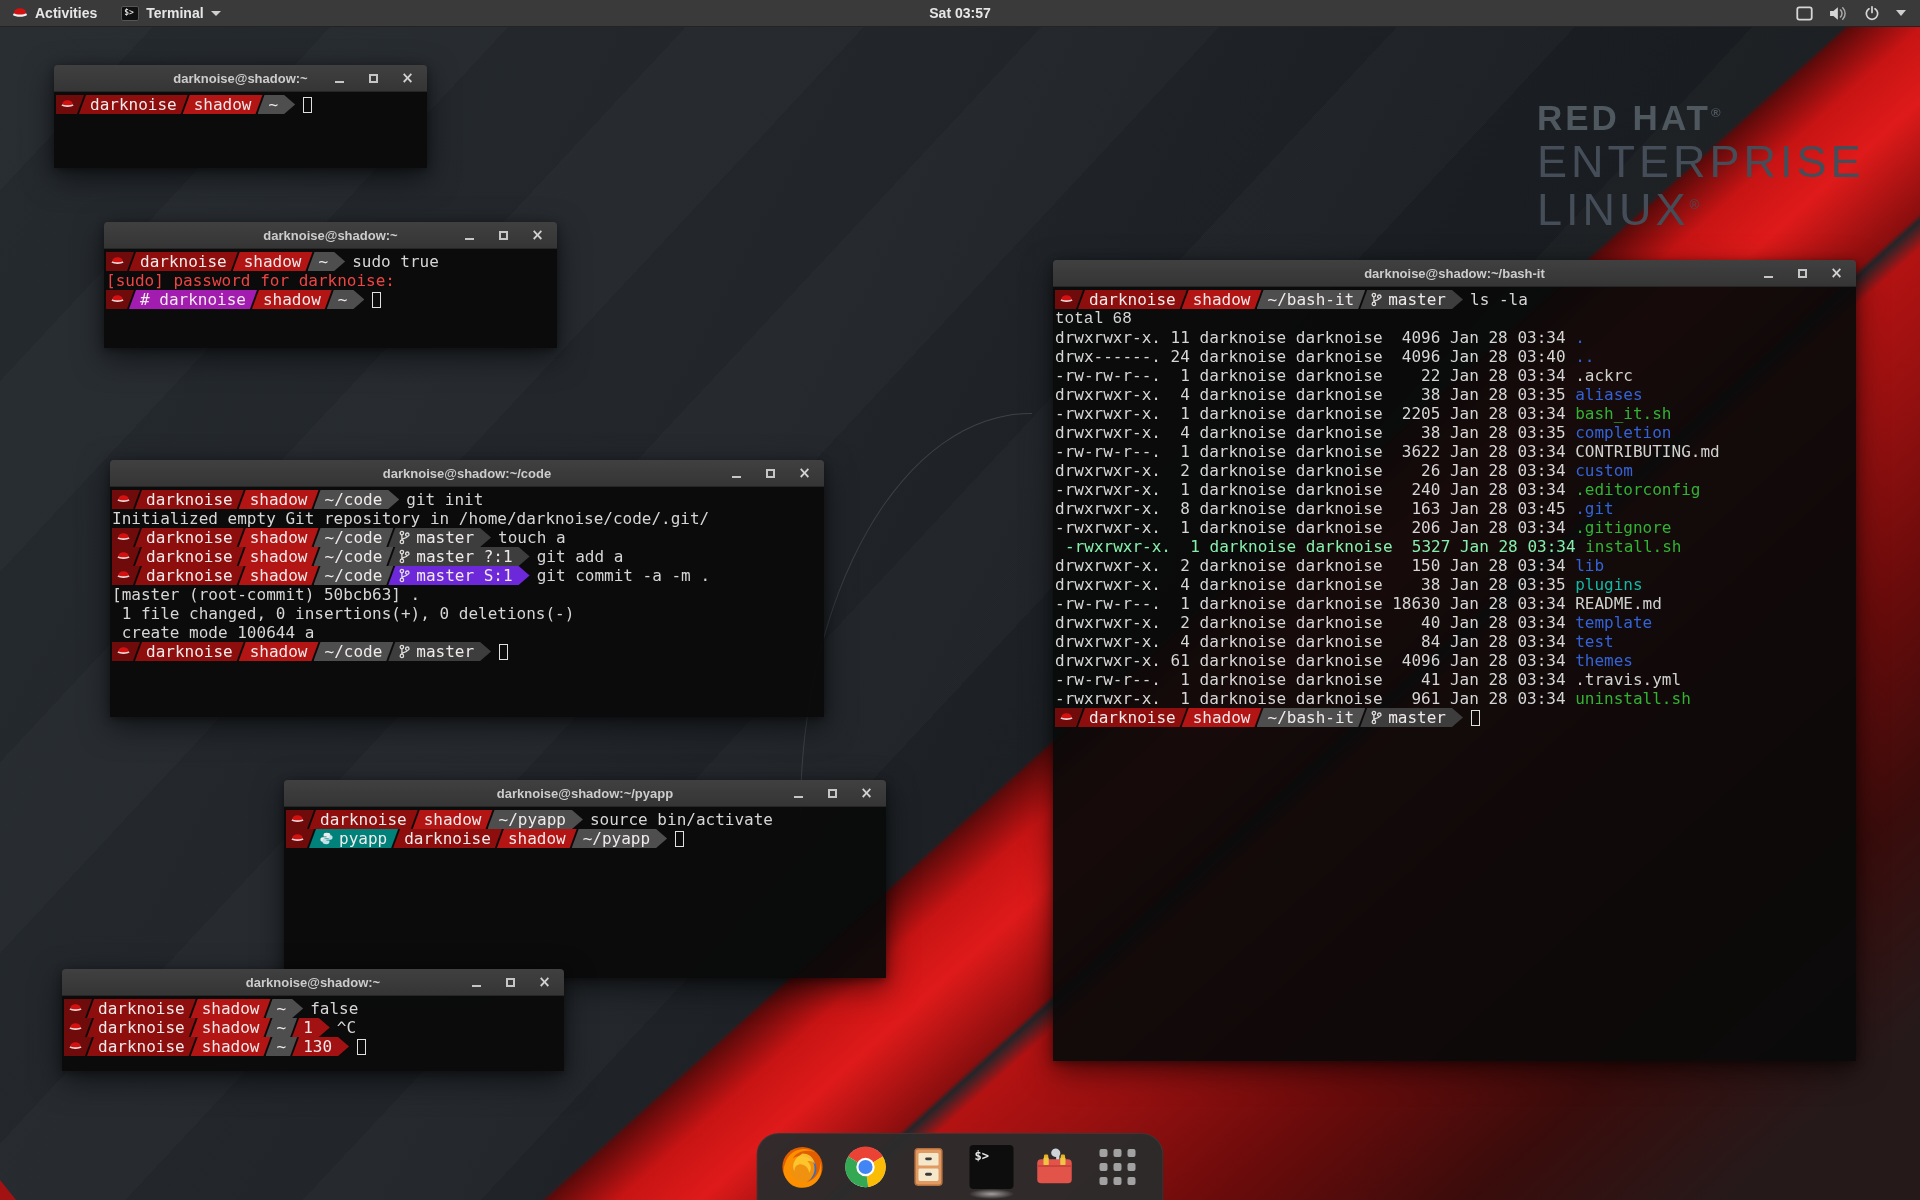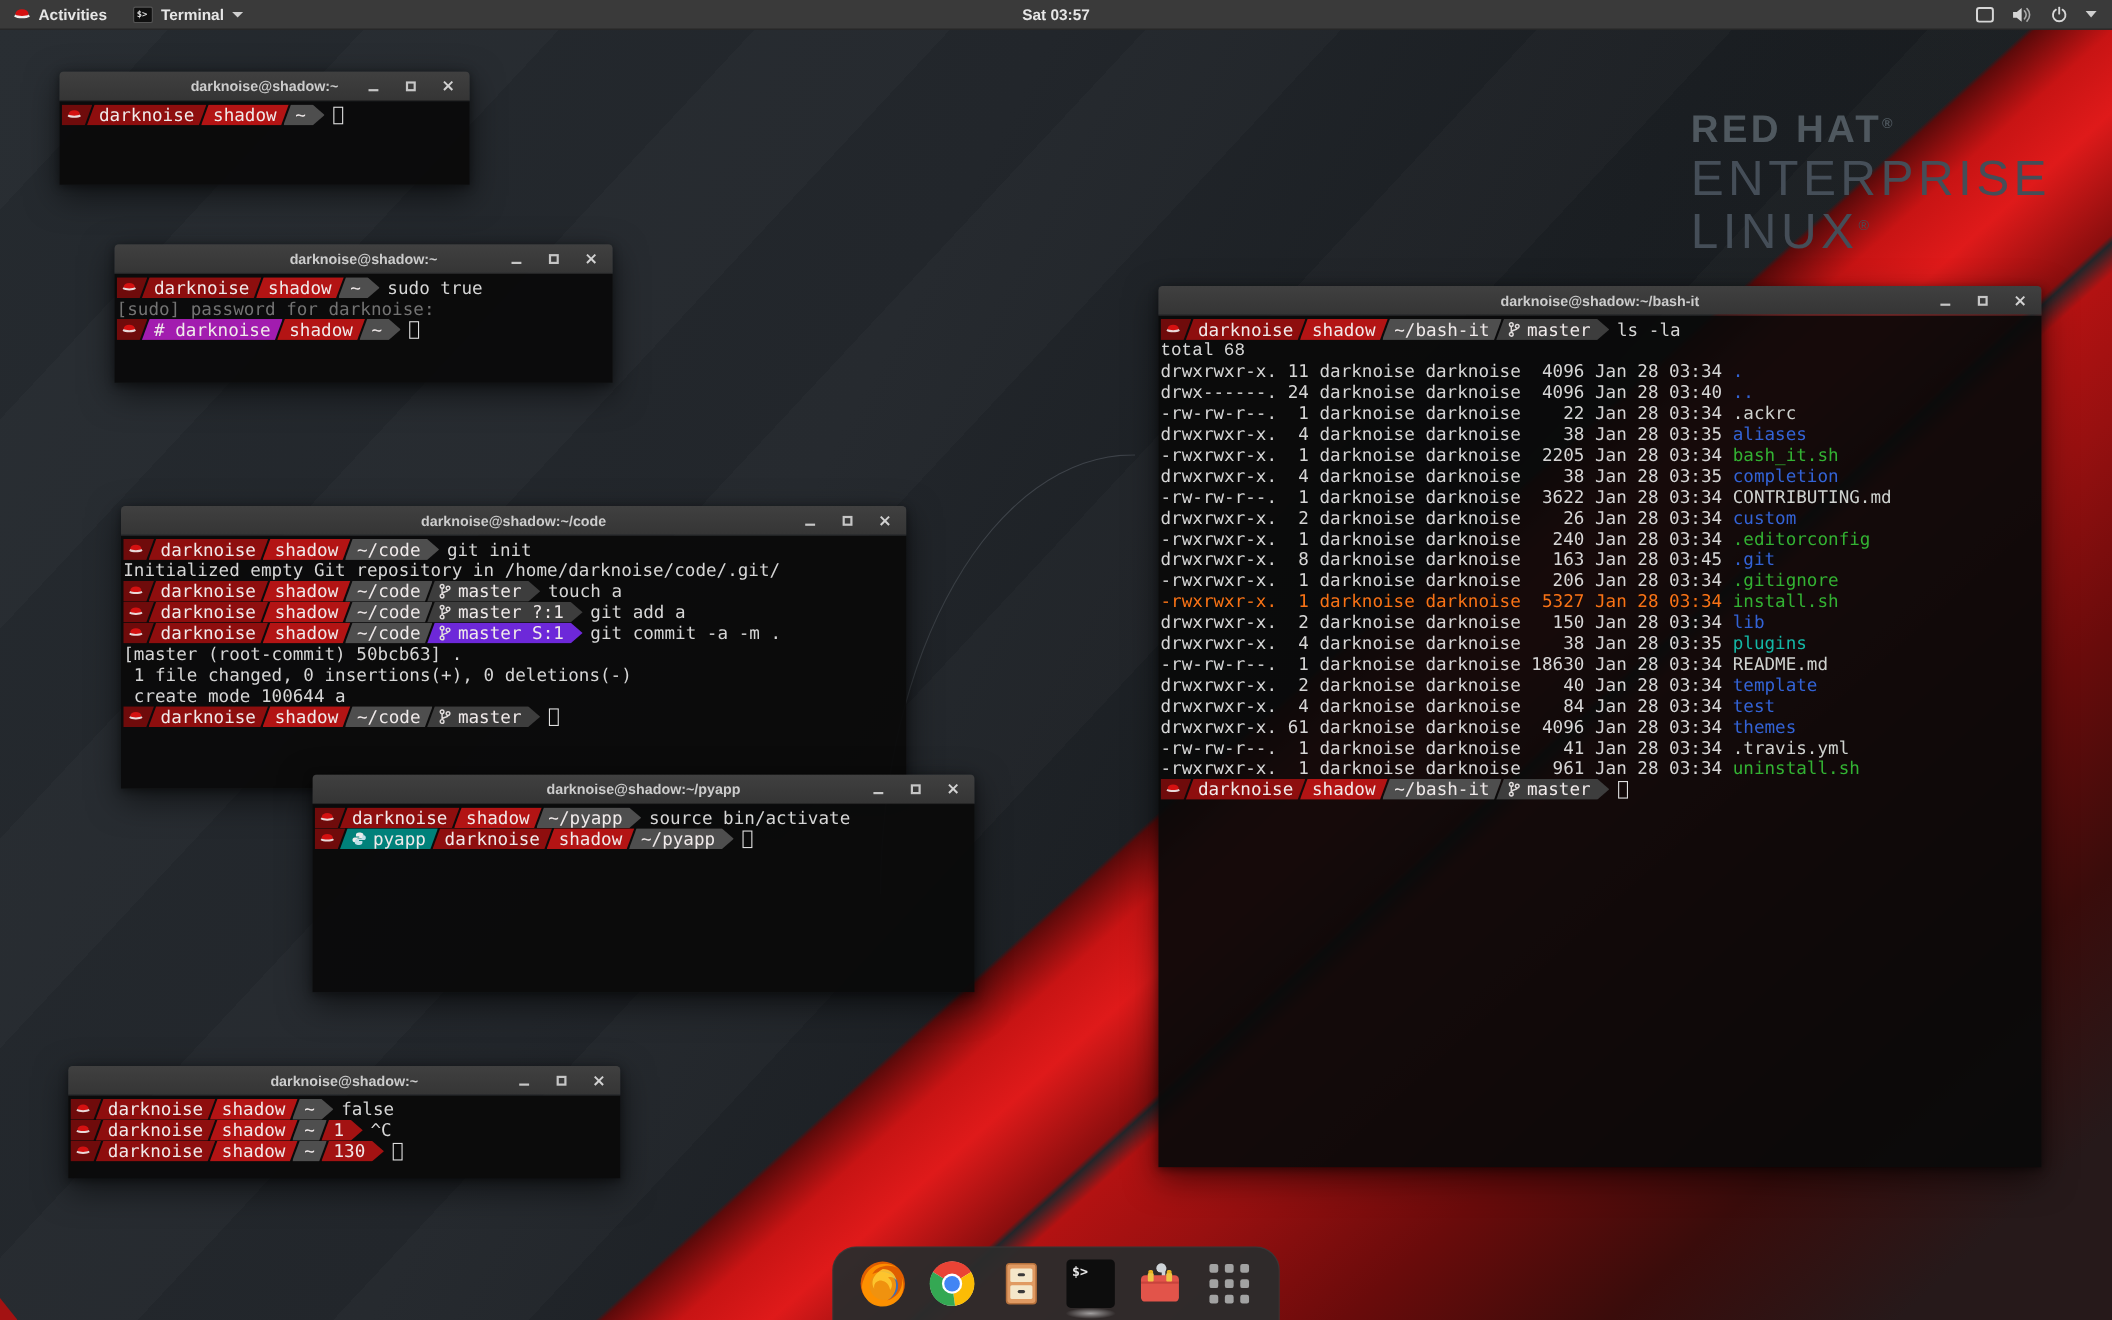--- a/index.html
+++ b/index.html
@@ -152,21 +152,21 @@
           <i></i>
         </span>
       <span class="wb wb-close">×</span>
     </div>
   </div>
   <div class="tbody">
       <div class="tline"><span class="seg seg-first" style="background: rgb(111, 11, 11);"><svg width="13" height="11" viewBox="0 0 13 11">
             <ellipse cx="6.5" cy="4.4" rx="5" ry="3.2" fill="#d41111"></ellipse>
             <path d="M1.4 5.2c1.6 1.4 8.6 1.4 10.2 0l1 1.4c-2.3 1.9-9.9 1.9-12.2 0z" fill="#efefef" opacity=".9"></path>
           </svg></span><span class="seg" style="background: rgb(142, 14, 14);"><span>darknoise</span></span><span class="seg" style="background: rgb(179, 20, 20);"><span>shadow</span></span><span class="seg seg-last" style="background: rgb(78, 78, 78);"><span>~</span></span><span class="cmd" style="color: rgb(214, 214, 214);">sudo true</span></div>
-      <div class="tline"><span style="color: #737373;">[sudo] password for darknoise:</span></div>
+      <div class="tline"><span style="color: #ef4444;">[sudo] password for darknoise:</span></div>
       <div class="tline"><span class="seg seg-first" style="background: rgb(111, 11, 11);"><svg width="13" height="11" viewBox="0 0 13 11">
             <ellipse cx="6.5" cy="4.4" rx="5" ry="3.2" fill="#d41111"></ellipse>
             <path d="M1.4 5.2c1.6 1.4 8.6 1.4 10.2 0l1 1.4c-2.3 1.9-9.9 1.9-12.2 0z" fill="#efefef" opacity=".9"></path>
           </svg></span><span class="seg" style="background: #a21caf;"><span># darknoise</span></span><span class="seg" style="background: rgb(179, 20, 20);"><span>shadow</span></span><span class="seg seg-last" style="background: rgb(78, 78, 78);"><span>~</span></span><span class="cursor"></span></div>
     </div>
 </div>
 
 <div class="win" style="left:110px; top:460px; width:714px; height:257px; z-index:12">
   <div class="titlebar">
     <div class="title">darknoise@shadow:~/code</div>
@@ -229,21 +229,21 @@
             <g stroke="#e0dcdc" fill="none" stroke-width="1.3">
               <circle cx="2.9" cy="3.1" r="1.7"></circle>
               <circle cx="2.9" cy="11.9" r="1.7"></circle>
               <circle cx="8.3" cy="4.7" r="1.7"></circle>
               <path d="M2.9 4.8 v5.4 M2.9 10.2 C2.9 7.4 8.3 8.6 8.3 6.4"></path>
             </g>
           </svg><span>master</span></span><span class="cursor"></span></div>
     </div>
 </div>
 
-<div class="win" style="left:284px; top:704px; width:602px; height:198px; z-index:13">
+<div class="win" style="left:284px; top:780px; width:602px; height:198px; z-index:13">
   <div class="titlebar">
     <div class="title">darknoise@shadow:~/pyapp</div>
     <div class="winbtns">
       <span class="wb wb-min">
           <i></i>
         </span>
       <span class="wb wb-max">
           <i></i>
         </span>
       <span class="wb wb-close">×</span>
@@ -323,21 +323,21 @@
       <div class="tline"><span style="color: rgb(214, 214, 214);">drwx------. 24 darknoise darknoise  4096 Jan 28 03:40 </span><span style="color: rgb(51, 99, 214);">..</span></div>
       <div class="tline"><span style="color: rgb(214, 214, 214);">-rw-rw-r--.  1 darknoise darknoise    22 Jan 28 03:34 </span><span style="color: rgb(207, 210, 207);">.ackrc</span></div>
       <div class="tline"><span style="color: rgb(214, 214, 214);">drwxrwxr-x.  4 darknoise darknoise    38 Jan 28 03:35 </span><span style="color: rgb(51, 99, 214);">aliases</span></div>
       <div class="tline"><span style="color: rgb(214, 214, 214);">-rwxrwxr-x.  1 darknoise darknoise  2205 Jan 28 03:34 </span><span style="color: rgb(51, 178, 51);">bash_it.sh</span></div>
       <div class="tline"><span style="color: rgb(214, 214, 214);">drwxrwxr-x.  4 darknoise darknoise    38 Jan 28 03:35 </span><span style="color: rgb(51, 99, 214);">completion</span></div>
       <div class="tline"><span style="color: rgb(214, 214, 214);">-rw-rw-r--.  1 darknoise darknoise  3622 Jan 28 03:34 </span><span style="color: rgb(207, 210, 207);">CONTRIBUTING.md</span></div>
       <div class="tline"><span style="color: rgb(214, 214, 214);">drwxrwxr-x.  2 darknoise darknoise    26 Jan 28 03:34 </span><span style="color: rgb(51, 99, 214);">custom</span></div>
       <div class="tline"><span style="color: rgb(214, 214, 214);">-rwxrwxr-x.  1 darknoise darknoise   240 Jan 28 03:34 </span><span style="color: rgb(51, 178, 51);">.editorconfig</span></div>
       <div class="tline"><span style="color: rgb(214, 214, 214);">drwxrwxr-x.  8 darknoise darknoise   163 Jan 28 03:45 </span><span style="color: rgb(51, 99, 214);">.git</span></div>
       <div class="tline"><span style="color: rgb(214, 214, 214);">-rwxrwxr-x.  1 darknoise darknoise   206 Jan 28 03:34 </span><span style="color: rgb(51, 178, 51);">.gitignore</span></div>
-      <div class="tline"><span style="color: #f97316;">-rwxrwxr-x.  1 darknoise darknoise  5327 Jan 28 03:34 </span><span style="color: rgb(51, 178, 51);">install.sh</span></div>
+      <div class="tline"><span style="color: #86efac; margin-left: 10px;">-rwxrwxr-x.  1 darknoise darknoise  5327 Jan 28 03:34 </span><span style="color: rgb(51, 178, 51);">install.sh</span></div>
       <div class="tline"><span style="color: rgb(214, 214, 214);">drwxrwxr-x.  2 darknoise darknoise   150 Jan 28 03:34 </span><span style="color: rgb(51, 99, 214);">lib</span></div>
       <div class="tline"><span style="color: rgb(214, 214, 214);">drwxrwxr-x.  4 darknoise darknoise    38 Jan 28 03:35 </span><span style="color: #14b8a6;">plugins</span></div>
       <div class="tline"><span style="color: rgb(214, 214, 214);">-rw-rw-r--.  1 darknoise darknoise 18630 Jan 28 03:34 </span><span style="color: rgb(207, 210, 207);">README.md</span></div>
       <div class="tline"><span style="color: rgb(214, 214, 214);">drwxrwxr-x.  2 darknoise darknoise    40 Jan 28 03:34 </span><span style="color: rgb(51, 99, 214);">template</span></div>
       <div class="tline"><span style="color: rgb(214, 214, 214);">drwxrwxr-x.  4 darknoise darknoise    84 Jan 28 03:34 </span><span style="color: rgb(51, 99, 214);">test</span></div>
       <div class="tline"><span style="color: rgb(214, 214, 214);">drwxrwxr-x. 61 darknoise darknoise  4096 Jan 28 03:34 </span><span style="color: rgb(51, 99, 214);">themes</span></div>
       <div class="tline"><span style="color: rgb(214, 214, 214);">-rw-rw-r--.  1 darknoise darknoise    41 Jan 28 03:34 </span><span style="color: rgb(207, 210, 207);">.travis.yml</span></div>
       <div class="tline"><span style="color: rgb(214, 214, 214);">-rwxrwxr-x.  1 darknoise darknoise   961 Jan 28 03:34 </span><span style="color: rgb(51, 178, 51);">uninstall.sh</span></div>
       <div class="tline"><span class="seg seg-first" style="background: rgb(111, 11, 11);"><svg width="13" height="11" viewBox="0 0 13 11">
             <ellipse cx="6.5" cy="4.4" rx="5" ry="3.2" fill="#d41111"></ellipse>

